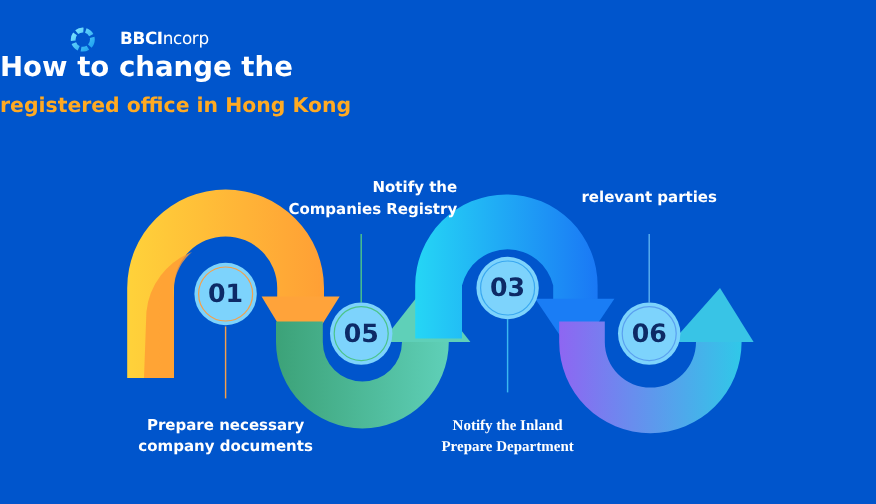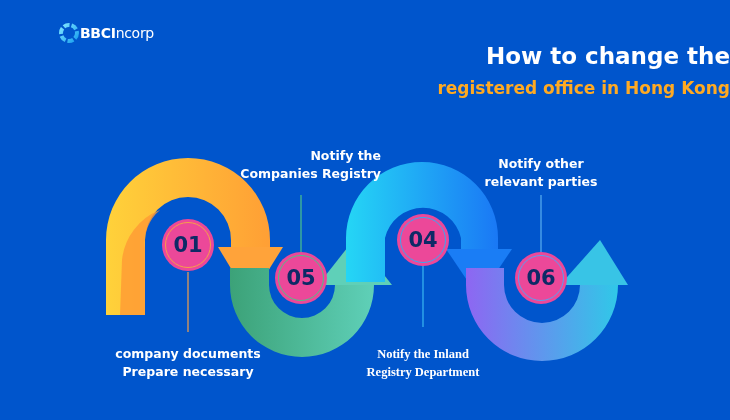--- a/index.html
+++ b/index.html
@@ -4,42 +4,42 @@
 <style>
   html, body { margin: 0; padding: 0; }
   body {
     width: 730px; height: 420px; overflow: hidden;
     background: #0055cc;
     font-family: "DejaVu Sans", "Liberation Sans", sans-serif;
     position: relative;
   }
   .logo {
     position: absolute; left: 58px; top: 22px;
-    display: flex; align-items: center; gap: 0;
+    display: flex; align-items: center; gap: 20px;
   }
   .logo-text {
     color: #ffffff; font-size: 14px; letter-spacing: -0.3px;
   }
   .logo-text b { font-weight: 700; }
   .logo-text .light { font-weight: 400; }
   .title {
     position: absolute; left: 0; width: 730px; top: 40px;
-    text-align: right; font-weight: 700; line-height: 32px;
+    text-align: left; font-weight: 700; line-height: 32px;
   }
   .title .l1 { color: #ffffff; font-size: 23px; display:block; }
   .title .l2 { color: #ffaa22; font-size: 17px; display:block; }
   svg.diagram { position: absolute; left: 0; top: 0; }
   .label {
     position: absolute; color: #ffffff; font-weight: 700;
     font-size: 12.5px; line-height: 18px; text-align: center;
     white-space: nowrap;
   }
   .num {
     position: absolute; width: 52px; height: 52px; border-radius: 50%;
-    background: #ec4899; display: flex; align-items: center; justify-content: center;
+    background: #7dd3fc; display: flex; align-items: center; justify-content: center;
     font-weight: 700; font-size: 21px; color: #0d2a66;
     box-sizing: border-box;
   }
   .num::after {
     content: ""; position: absolute; inset: 3px; border-radius: 50%;
     border: 1.5px solid var(--ring);
   }
 </style>
 </head>
 <body>
@@ -113,34 +113,33 @@
   <line x1="541" y1="195" x2="541" y2="252" stroke="#5ab0f0" stroke-width="1.2"></line>
 </svg>
 
 <div class="num" style="left:162px; top:219px; --ring:#f5a04a;">
     <span>01</span>
   </div>
 <div class="num" style="left:275px; top:252px; --ring:#4cc48a;">
     <span>05</span>
   </div>
 <div class="num" style="left:397px; top:214px; --ring:#3aa8f0;">
-    <span>04</span>
+    <span>03</span>
   </div>
 <div class="num" style="left:515px; top:252px; --ring:#5aa0f0;">
     <span>06</span>
   </div>
 
 <div class="label" style="left:108px; top:345px; width:160px;">
+  <div>Prepare necessary</div>
   <div>company documents</div>
-  <div>Prepare necessary</div>
 </div>
 <div class="label" style="left:221px; top:147px; width:160px;text-align:right;">
   <div>Notify the</div>
   <div>Companies Registry</div>
 </div>
 <div class="label" style="left:343px; top:345px; width:160px;font-family:Liberation Serif, serif;">
   <div>Notify the Inland</div>
-  <div>Registry Department</div>
+  <div>Prepare Department</div>
 </div>
 <div class="label" style="left:461px; top:155px; width:160px;">
-  <div>Notify other</div>
   <div>relevant parties</div>
 </div>
 
 </body></html>

